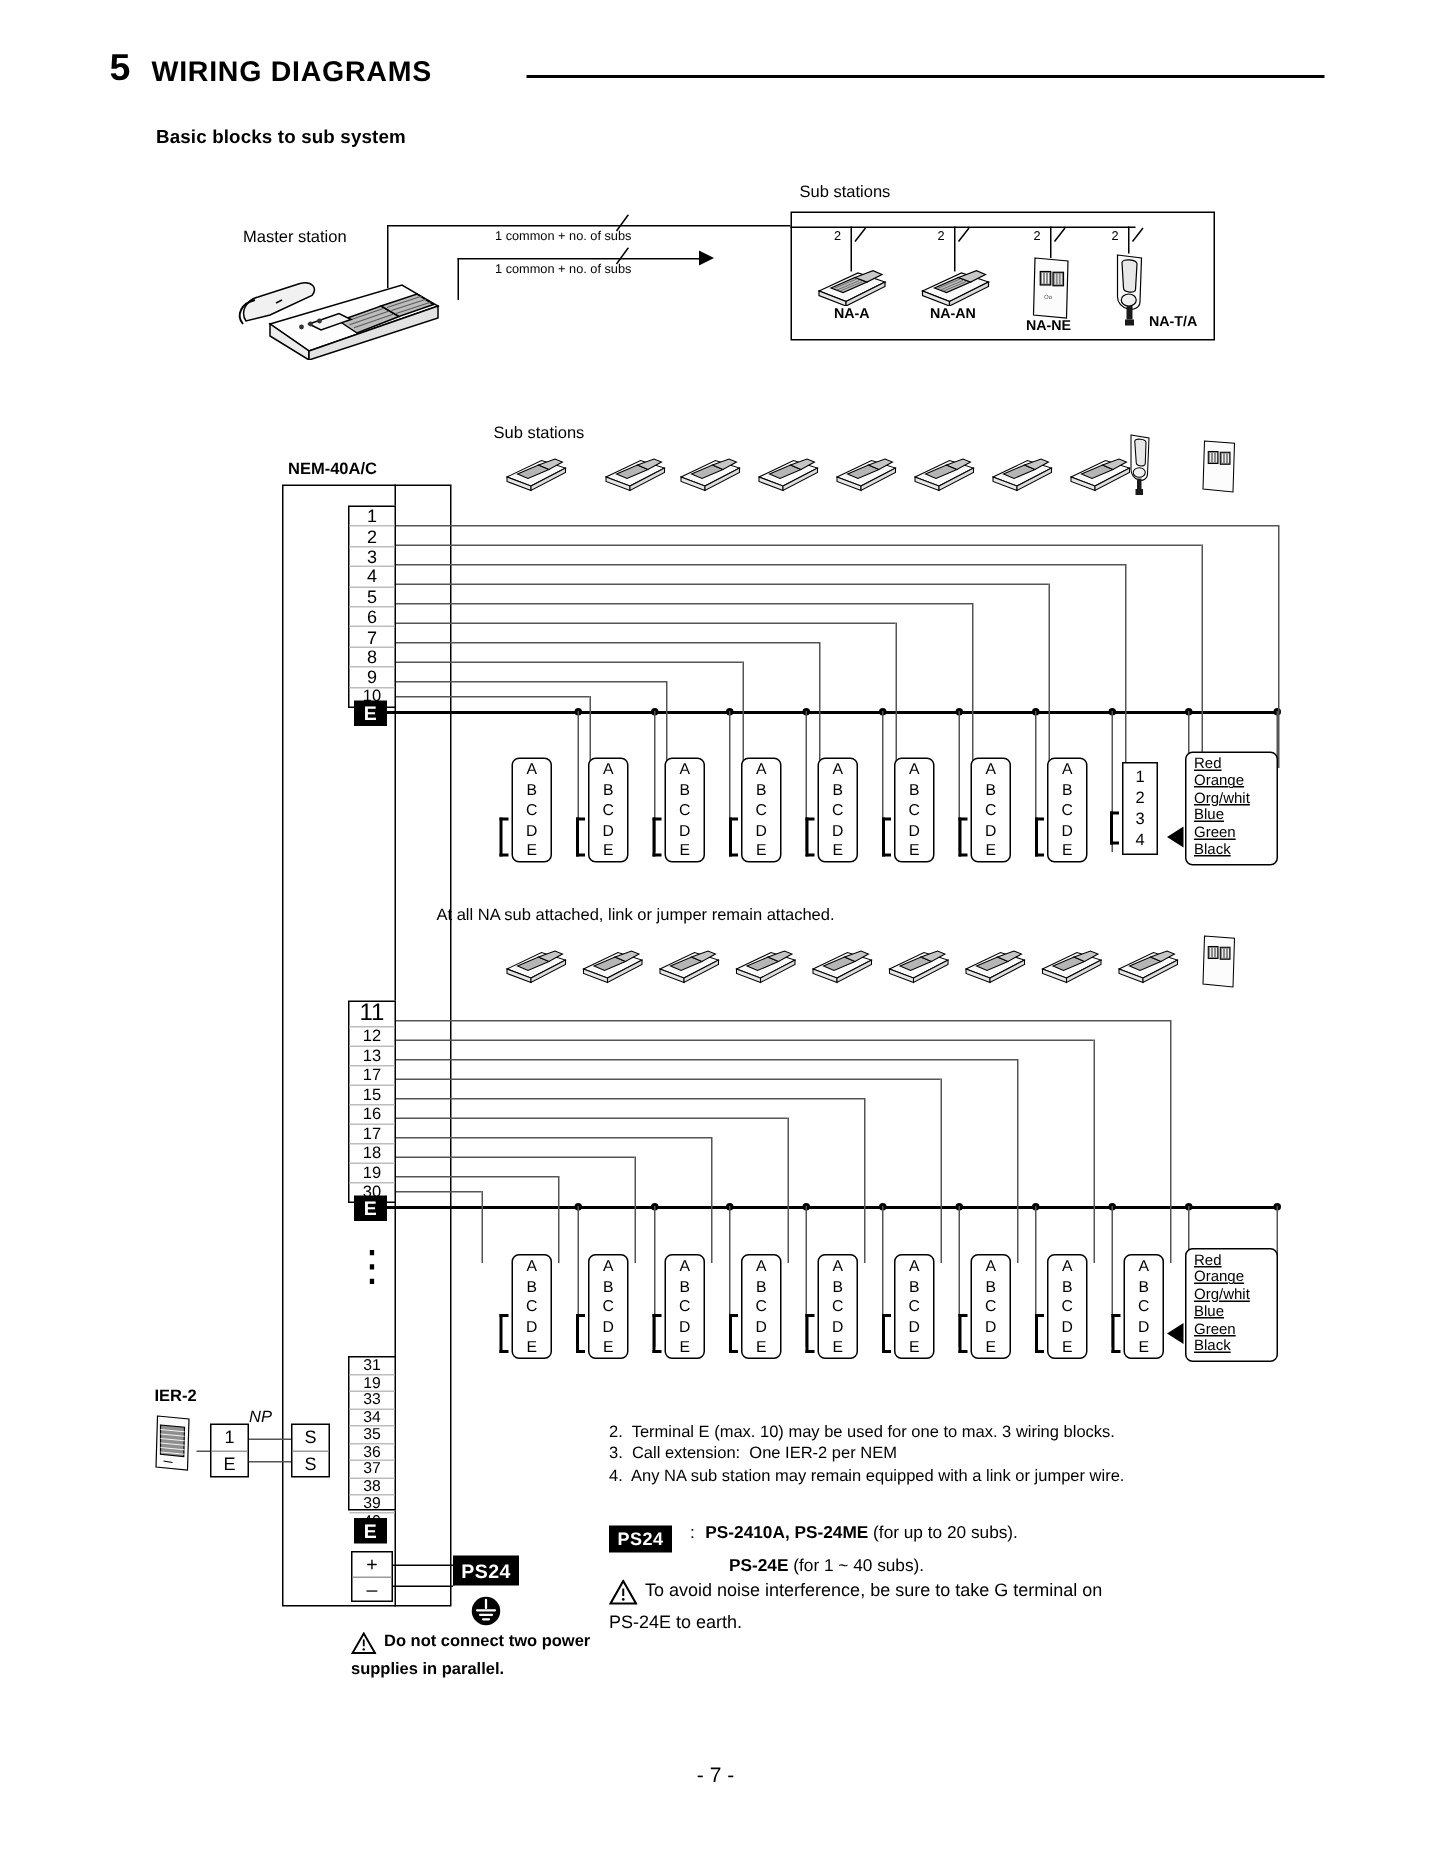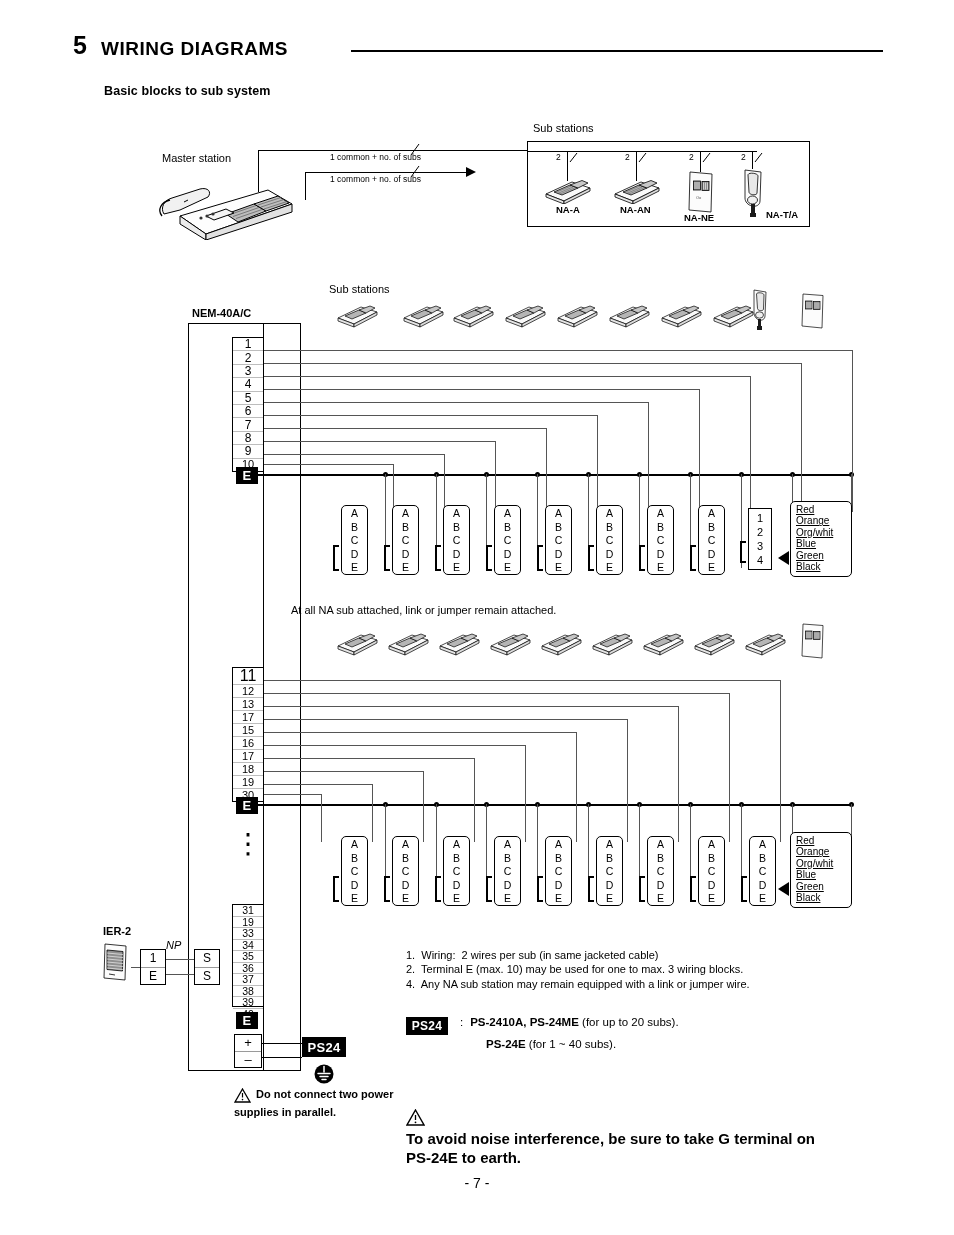--- a/index.html
+++ b/index.html
@@ -122,22 +122,22 @@
 
   
   #notes { left: 406px; top: 948px; width: 470px; }
   #notes .n-head { font-size: 11.5px; letter-spacing: .2px; }
   #notes .n-line { font-size: 11px; line-height: 1.30; white-space: pre; }
 
   .ps-spec { font-size: 11.5px; }
   .ps-spec b { font-weight: bold; }
 
   #warn-noise {
-    left: 406px; top: 1109px; width: 420px;
-    font-size: 15px; font-weight: bold; line-height: 1.22;
+    left: 406px; top: 1053px; width: 420px;
+    font-size: 12px; font-weight: normal; line-height: 1.22;
   }
   #warn-power {
     left: 234px; top: 1088px; width: 200px;
     font-size: 11px; font-weight: bold; line-height: 1.22;
   }
 
   #page-number {
     left: 0; top: 1175px; width: 954px;
     text-align: center; font-size: 14px;
   }
@@ -864,22 +864,22 @@
     <div class="abs box-thin" style="left:194px;top:949px;width:26px;height:36px;display:flex;flex-direction:column;">
       <div style="flex:1;display:flex;align-items:center;justify-content:center;font-size:12px;border-bottom:.7px solid #9a9a9a;">S</div>
       <div style="flex:1;display:flex;align-items:center;justify-content:center;font-size:12px;">S</div>
     </div>
 
     <div class="abs h-thin" style="left:166px;top:959px;width:28px;"></div>
     <div class="abs h-thin" style="left:166px;top:974px;width:28px;"></div>
   </div>
 
   <div class="abs" id="notes">
-    <div class="n-line">1.  Wiring:  2 wires per sub (in same jacketed cable)</div>
     <div class="n-line">2.  Terminal E (max. 10) may be used for one to max. 3 wiring blocks.</div>
+    <div class="n-line">3.  Call extension:  One IER-2 per NEM</div>
     <div class="n-line">4.  Any NA sub station may remain equipped with a link or jumper wire.</div>
   </div>
 
   <div class="abs" style="left:406px;top:1016px;width:440px;">
     <div style="display:flex;align-items:flex-start;">
       <span class="chip" style="width:42px;height:18px;font-size:12px;flex:0 0 auto;margin-top:1px;">PS24</span>
       <span class="ps-spec" style="margin:0 7px 0 12px;">:</span>
       <span class="ps-spec">
         <b>PS-2410A, PS-24ME</b><span> (for up to 20 subs).</span>
       </span>

